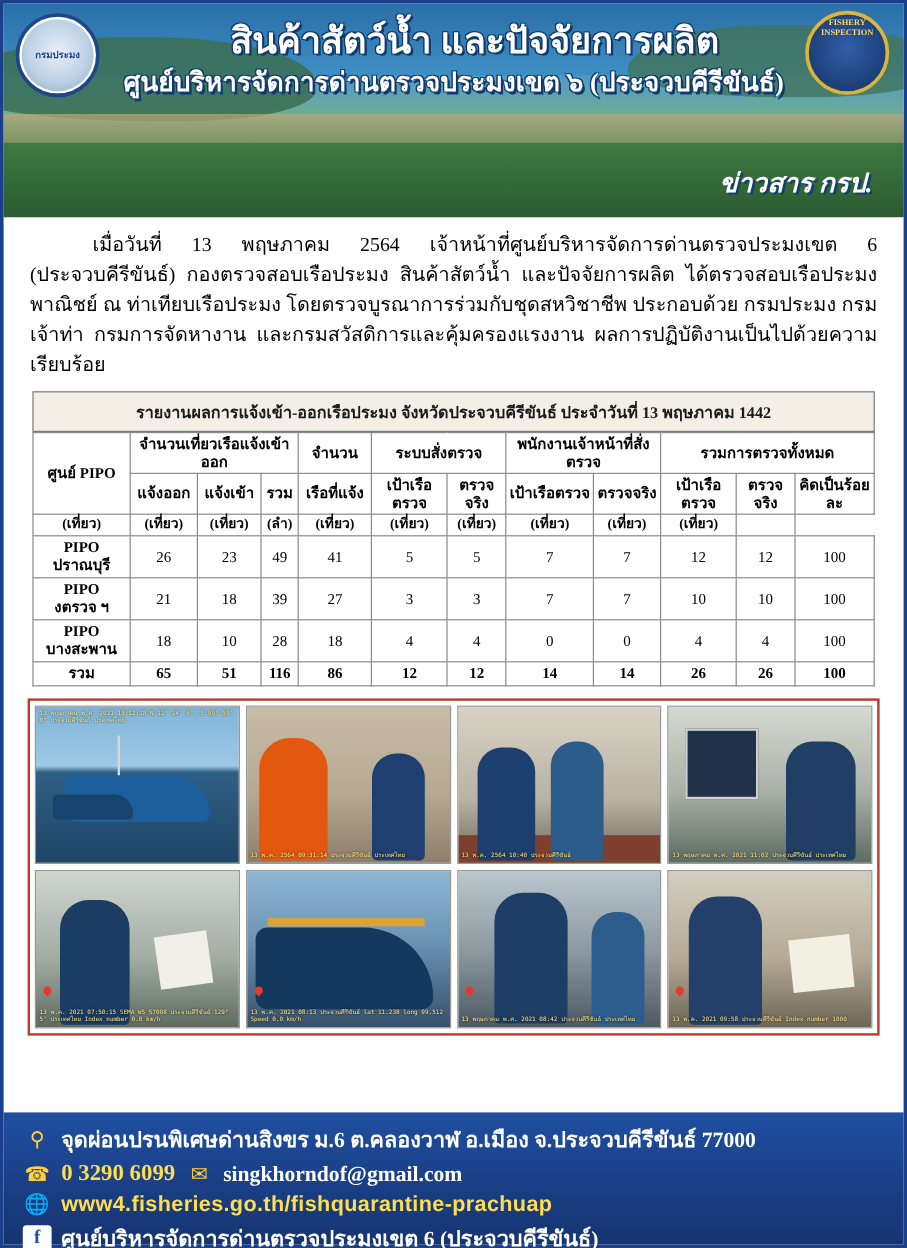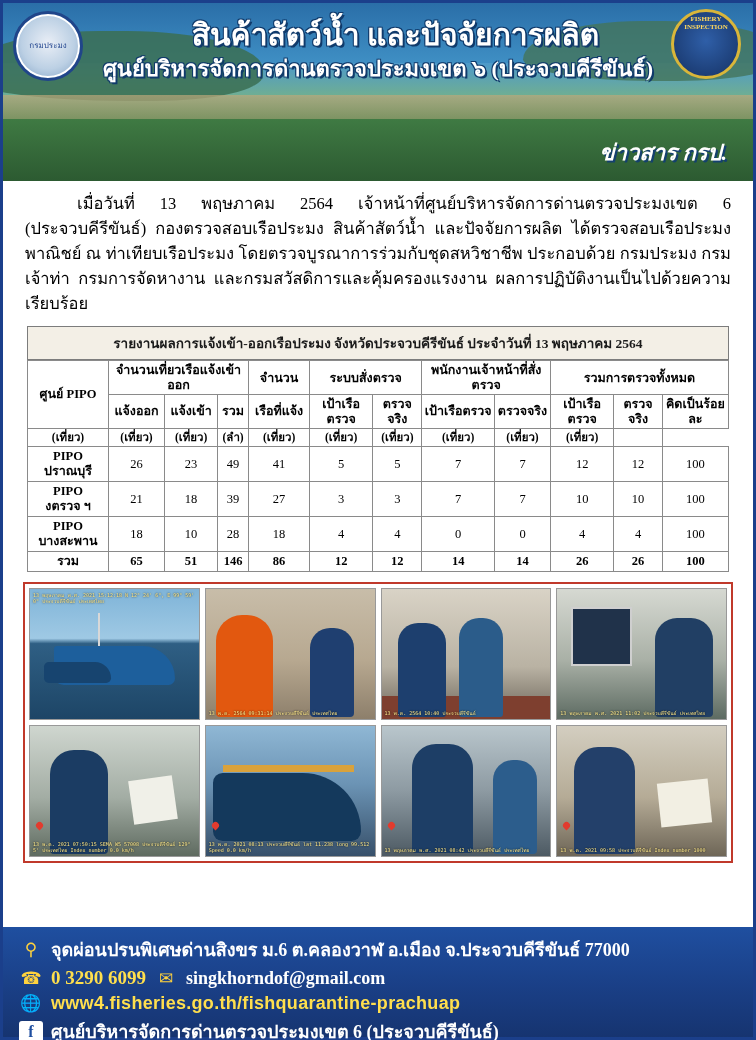--- a/index.html
+++ b/index.html
@@ -32,21 +32,21 @@
   .hdr-line3{font-size:22px;margin-top:4px;color:#fff;}
   .hdr-line4{
     position:absolute;right:26px;top:132px;font-size:22px;color:#ffffff;font-style:italic;font-weight:bold;
     text-shadow:2px 2px 0 #14406f;
   }
   .seal-left{
     position:absolute;left:10px;top:8px;width:64px;height:64px;border-radius:50%;
     background:radial-gradient(circle at 50% 45%, #e9eef6 0%, #bcd0e4 55%, #7a9cc2 100%);
     border:3px solid #20458a;box-shadow:0 0 0 2px #fff inset;
     display:flex;align-items:center;justify-content:center;
-    font-size:8px;color:#1b3f8b;text-align:left;font-weight:normal;line-height:1.1;
+    font-size:8px;color:#1b3f8b;text-align:left;font-weight:bold;line-height:1.1;
   }
   .seal-right{
     position:absolute;right:12px;top:6px;width:70px;height:70px;border-radius:50%;
     background:radial-gradient(circle at 50% 45%, #2f5fa8 0%, #1d3f78 70%, #122b55 100%);
     border:3px solid #d9b63a;
     display:flex;align-items:flex-start;justify-content:center;
     color:#ffd85e;font-size:7px;text-align:center;font-weight:bold;line-height:1.1;padding:4px;box-sizing:border-box;
   }
 
   
@@ -153,21 +153,21 @@
       <div class="hdr-line2">สินค้าสัตว์น้ำ และปัจจัยการผลิต</div>
       <div class="hdr-line3">ศูนย์บริหารจัดการด่านตรวจประมงเขต ๖ (ประจวบคีรีขันธ์)</div>
     </div>
     <div class="hdr-line4">ข่าวสาร กรป.</div>
   </div>
 
   <div class="body-wrap">
     <div class="para">เมื่อวันที่ 13 พฤษภาคม 2564 เจ้าหน้าที่ศูนย์บริหารจัดการด่านตรวจประมงเขต 6 (ประจวบคีรีขันธ์) กองตรวจสอบเรือประมง สินค้าสัตว์น้ำ และปัจจัยการผลิต ได้ตรวจสอบเรือประมงพาณิชย์ ณ ท่าเทียบเรือประมง โดยตรวจบูรณาการร่วมกับชุดสหวิชาชีพ ประกอบด้วย กรมประมง กรมเจ้าท่า กรมการจัดหางาน และกรมสวัสดิการและคุ้มครองแรงงาน ผลการปฏิบัติงานเป็นไปด้วยความเรียบร้อย</div>
   </div>
 
-  <div class="tbl-title">รายงานผลการแจ้งเข้า-ออกเรือประมง จังหวัดประจวบคีรีขันธ์ ประจำวันที่ 13 พฤษภาคม 2564</div>
+  <div class="tbl-title">รายงานผลการแจ้งเข้า-ออกเรือประมง จังหวัดประจวบคีรีขันธ์ ประจำวันที่ 13 พฤษภาคม 1442</div>
   <table class="report">
     <thead>
       <tr>
         <th rowspan="3" style="width:78px">ศูนย์ PIPO</th>
         <th colspan="3">จำนวนเที่ยวเรือแจ้งเข้าออก</th>
         <th rowspan="2" style="width:58px">จำนวน</th>
         <th colspan="2">ระบบสั่งตรวจ</th>
         <th colspan="2">พนักงานเจ้าหน้าที่สั่งตรวจ</th>
         <th colspan="3">รวมการตรวจทั้งหมด</th>
       </tr>
@@ -249,21 +249,21 @@
         <td>0</td>
         <td>0</td>
         <td>4</td>
         <td>4</td>
         <td>100</td>
       </tr>
       <tr class="total">
         <td class="name">รวม</td>
         <td>65</td>
         <td>51</td>
-        <td>146</td>
+        <td>116</td>
         <td>86</td>
         <td>12</td>
         <td>12</td>
         <td>14</td>
         <td>14</td>
         <td>26</td>
         <td>26</td>
         <td>100</td>
       </tr>
     </tbody>

